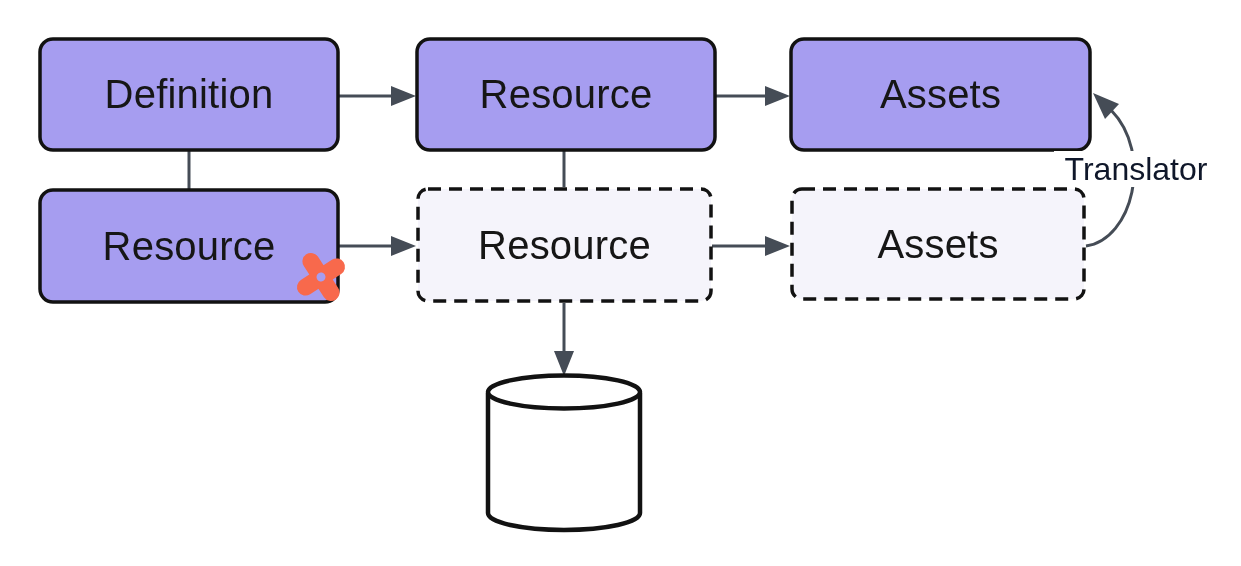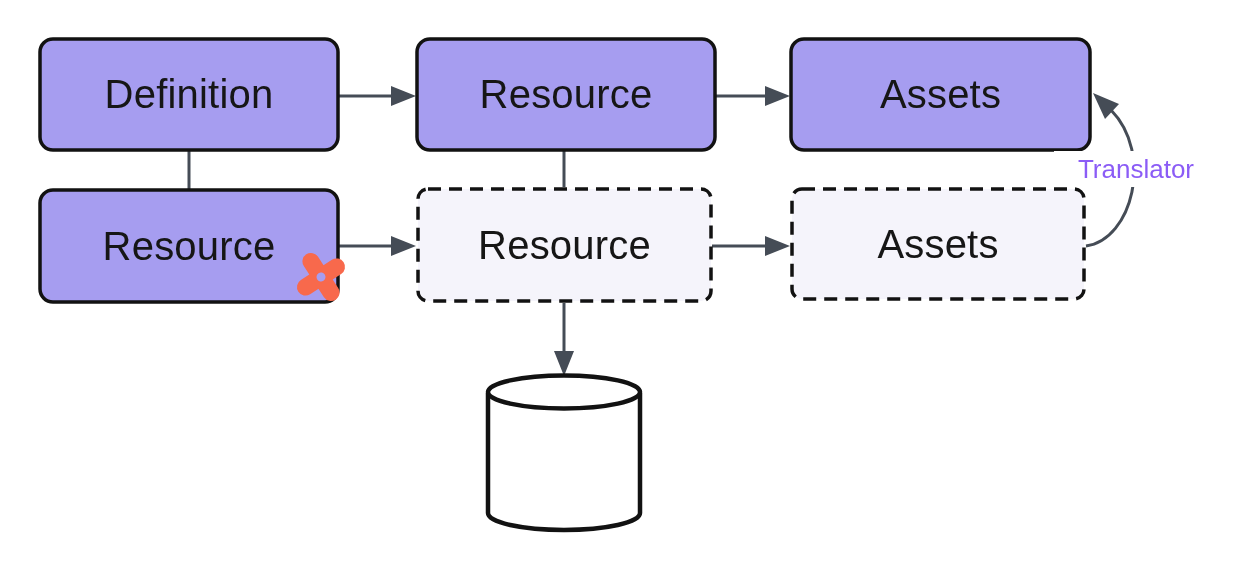--- a/index.html
+++ b/index.html
@@ -25,22 +25,22 @@
     display:flex;align-items:center;justify-content:center;
     color:var(--label-text);
     font-size:40px;font-weight:400;letter-spacing:0.2px;
     pointer-events:none;
   }
   .translator-label{
     position:absolute;
     left:1054px;top:151px;width:164px;height:36px;
     display:flex;align-items:center;justify-content:center;
     background:var(--canvas);
-    color:#8b5cf6;
-    font-size:26px;font-weight:400;
+    color:#0f172a;
+    font-size:32px;font-weight:400;
   }
 </style>
 </head>
 <body>
 
 <div class="canvas">
 
   <svg class="layer" width="1241" height="566" viewBox="0 0 1241 566">
 
     <g stroke="var(--connector)" stroke-width="3">

